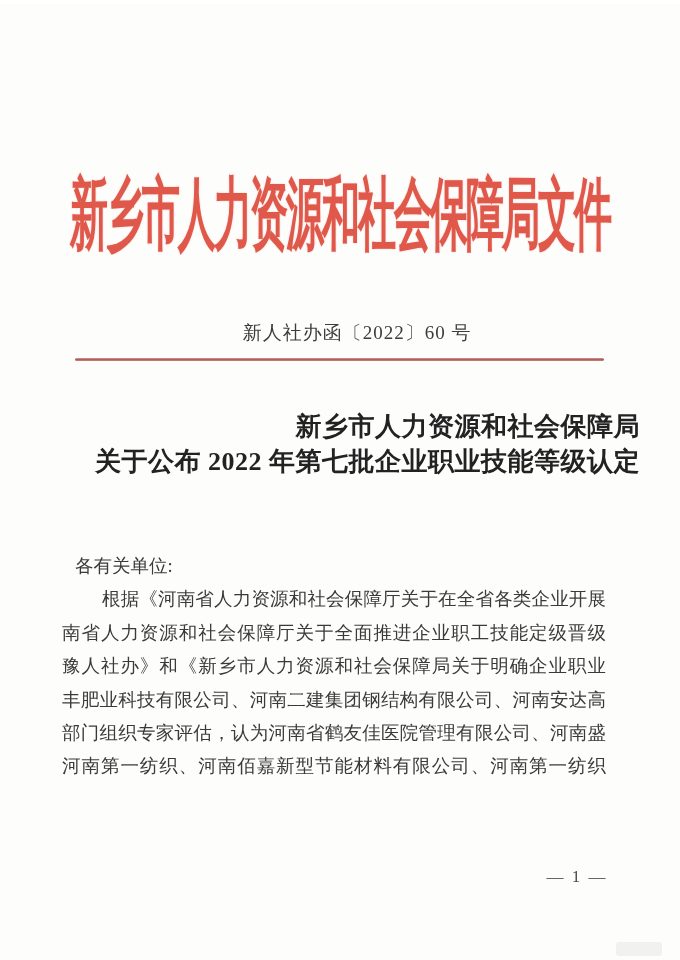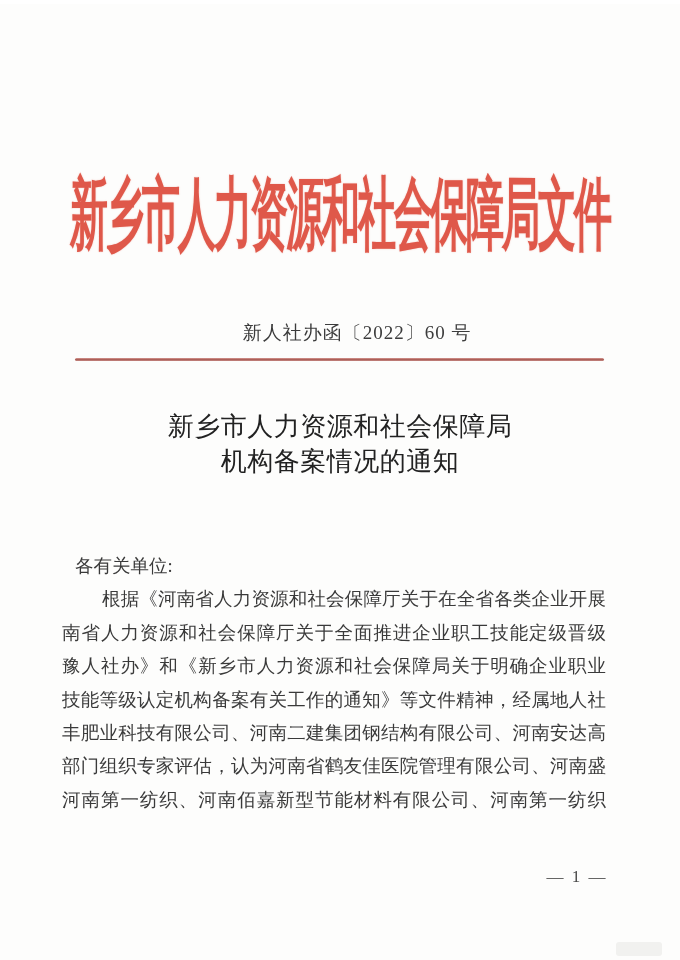--- a/index.html
+++ b/index.html
@@ -57,22 +57,22 @@
     background: linear-gradient(to bottom, #d79a94, #a85a53 55%, #c88d88);
     border-radius: 2px;
   }
 
   
   .title {
     position: absolute;
     top: 406px;
     left: 40px;
     width: 600px;
-    text-align: center;
-    font-weight: normal;
+    text-align: right;
+    font-weight: bold;
     font-size: 26px;
     line-height: 34.5px;
     color: #222222;
     letter-spacing: 0.5px;
   }
 
   
   .body-text {
     position: absolute;
     top: 546px;
@@ -127,29 +127,28 @@
 <div class="page">
 
   <div class="banner">新乡市人力资源和社会保障局文件</div>
 
   <div class="doc-number">新人社办函〔2022〕60 号</div>
 
   <div class="rule"></div>
 
   <div class="title">
     <div>新乡市人力资源和社会保障局</div>
-    <div>机构备案情况的通知</div>
+    <div>关于公布 2022 年第七批企业职业技能等级认定</div>
   </div>
 
   <div class="body-text">
     <div class="body-line salutation">各有关单位:</div>
     <div class="body-line indented">根据《河南省人力资源和社会保障厅关于在全省各类企业开展</div>
     <div class="body-line">南省人力资源和社会保障厅关于全面推进企业职工技能定级晋级</div>
     <div class="body-line">豫人社办》和《新乡市人力资源和社会保障局关于明确企业职业</div>
-    <div class="body-line">技能等级认定机构备案有关工作的通知》等文件精神，经属地人社</div>
     <div class="body-line">丰肥业科技有限公司、河南二建集团钢结构有限公司、河南安达高</div>
     <div class="body-line">部门组织专家评估，认为河南省鹤友佳医院管理有限公司、河南盛</div>
     <div class="body-line">河南第一纺织、河南佰嘉新型节能材料有限公司、河南第一纺织</div>
   </div>
 
   <div class="page-number">— 1 —</div>
 
   <div class="scan-artifact"></div>
 
 </div>

